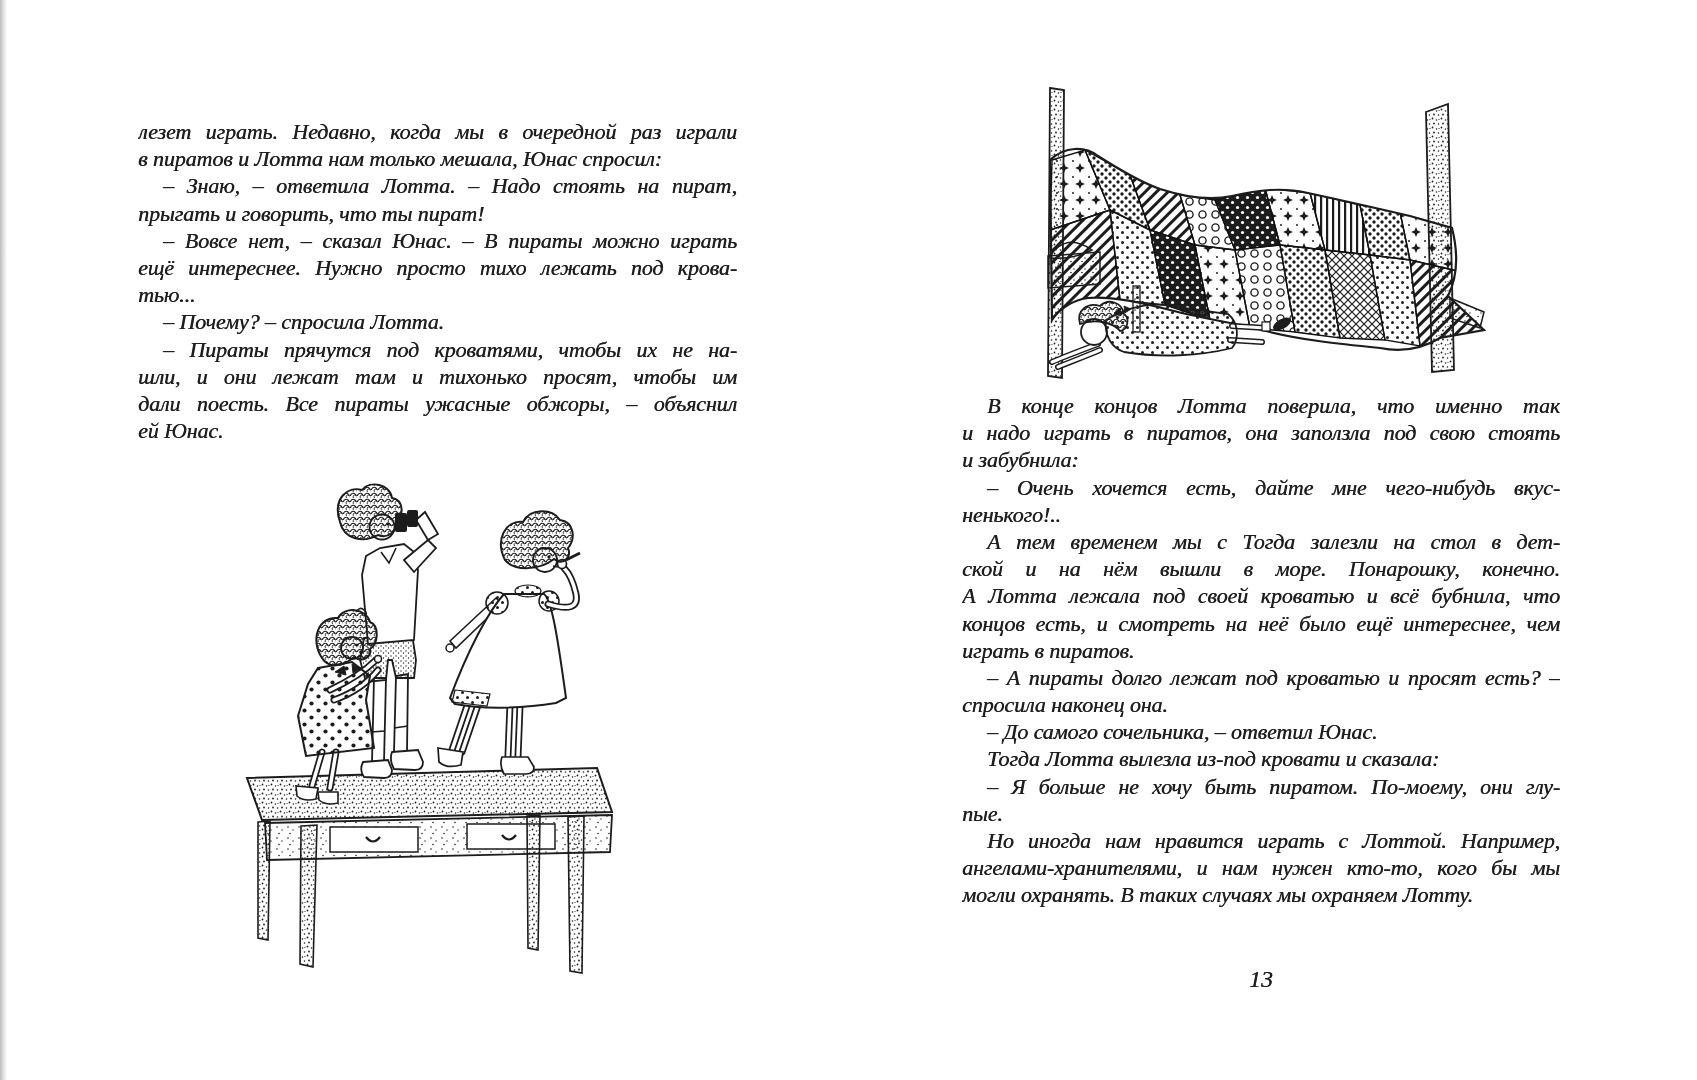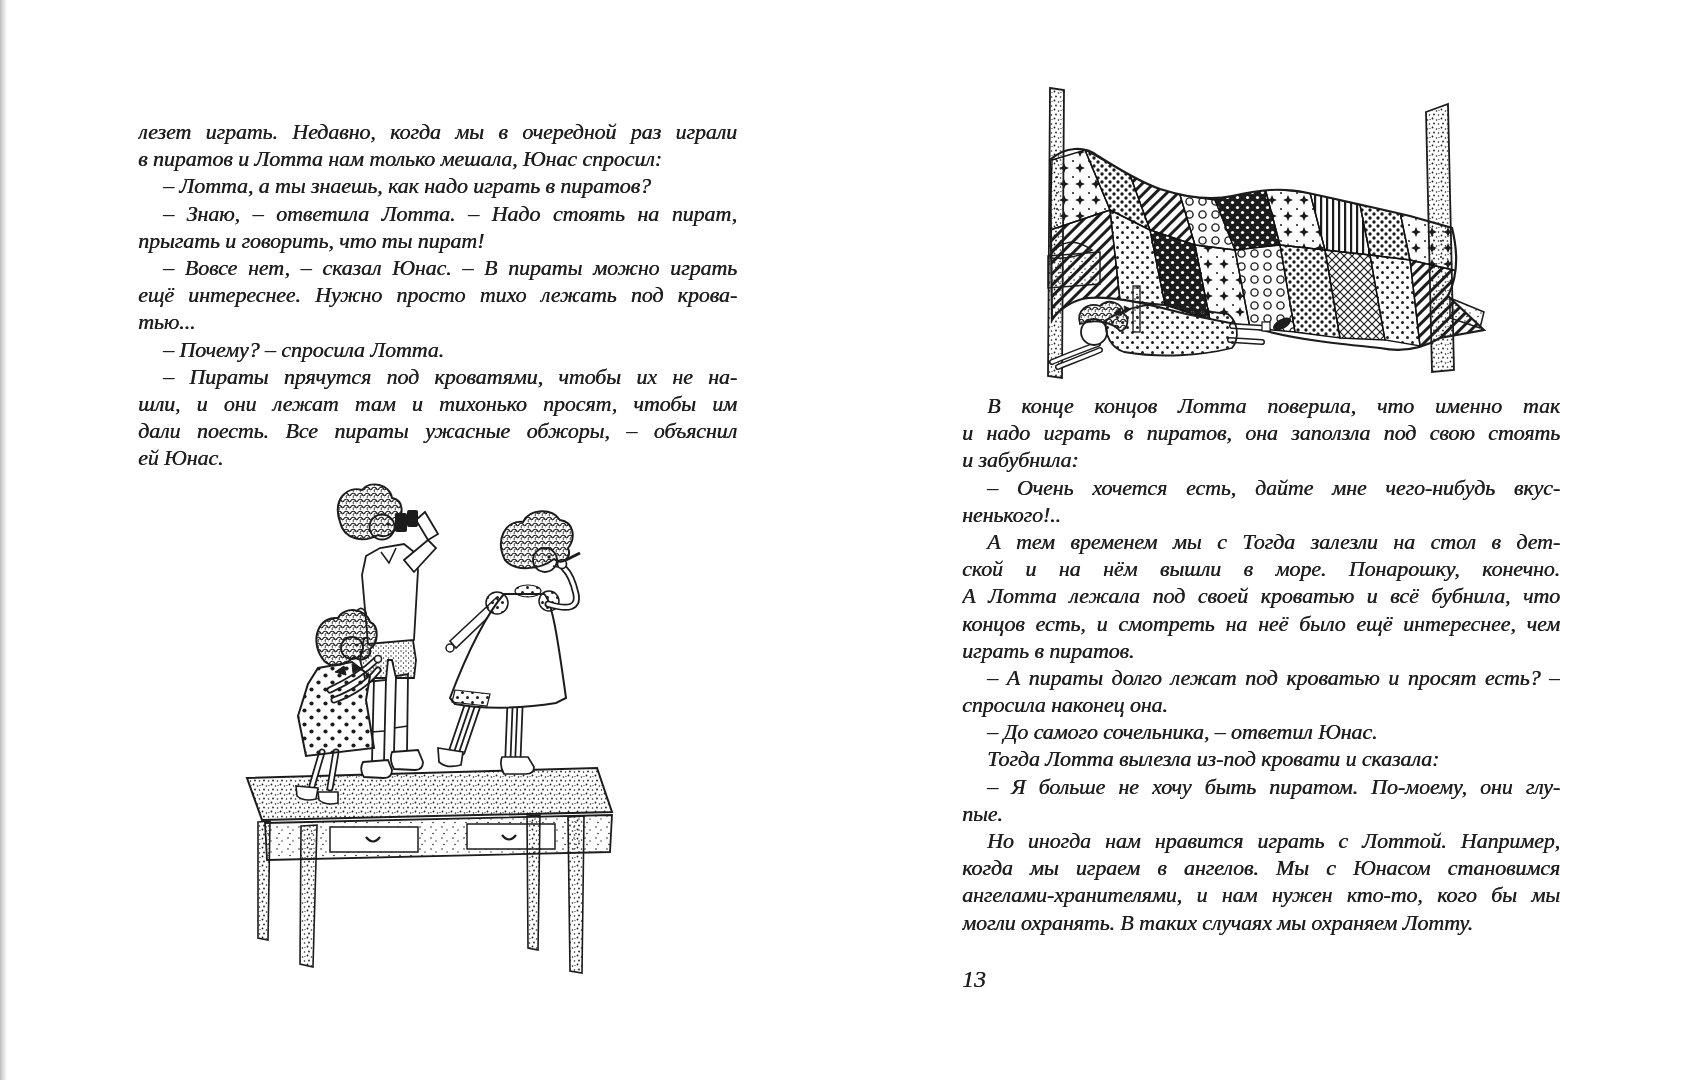--- a/index.html
+++ b/index.html
@@ -14,21 +14,21 @@
   .page{position:absolute;inset:0;font-style:italic;}
   .textblock{position:absolute;font-size:22px;letter-spacing:-0.1px;
     text-shadow:0.4px 0 0 #1f1f1f;}
   .tb-left{left:138px;top:118px;width:599px;}
   .tb-right{left:962px;top:392px;width:598px;}
   .line{height:27.2px;line-height:27.2px;white-space:nowrap;overflow:hidden;
     text-align:justify;text-align-last:justify;}
   .line.indent{padding-left:25px;}
   .line.end{text-align-last:left;}
   .page-num{position:absolute;left:962px;top:966px;width:598px;
-    font-size:24px;text-shadow:0.3px 0 0 #1f1f1f;}
+    text-align:center;font-size:24px;text-shadow:0.3px 0 0 #1f1f1f;}
   .illu{position:absolute;}
   .illu-table{left:240px;top:450px;width:400px;height:535px;}
   .illu-bed{left:1020px;top:78px;width:480px;height:312px;}
   svg{display:block;}
 </style>
 </head>
 <body>
 
 <svg width="0" height="0" style="position:absolute">
   <defs>
@@ -90,21 +90,20 @@
 
 <div class="scan-edge"></div>
 
 <div class="page">
 
   <section>
     <div class="textblock tb-left">
 
     <div class="line">лезет играть. Недавно, когда мы в очередной раз играли</div>
         <div class="line end">в пиратов и Лотта нам только мешала, Юнас спросил:</div>
-        <div class="line indent end">– Лотта, а ты знаешь, как надо играть в пиратов?</div>
         <div class="line indent">– Знаю, – ответила Лотта. – Надо стоять на пират,</div>
         <div class="line end">прыгать и говорить, что ты пират!</div>
         <div class="line indent">– Вовсе нет, – сказал Юнас. – В пираты можно играть</div>
         <div class="line">ещё интереснее. Нужно просто тихо лежать под крова-</div>
         <div class="line end">тью...</div>
         <div class="line indent end">– Почему? – спросила Лотта.</div>
         <div class="line indent">– Пираты прячутся под кроватями, чтобы их не на-</div>
         <div class="line">шли, и они лежат там и тихонько просят, чтобы им</div>
         <div class="line">дали поесть. Все пираты ужасные обжоры, – объяснил</div>
         <div class="line end">ей Юнас.</div>
@@ -249,20 +248,19 @@
         <div class="line">А Лотта лежала под своей кроватью и всё бубнила, что</div>
         <div class="line">концов есть, и смотреть на неё было ещё интереснее, чем</div>
         <div class="line end">играть в пиратов.</div>
         <div class="line indent">– А пираты долго лежат под кроватью и просят есть? –</div>
         <div class="line end">спросила наконец она.</div>
         <div class="line indent end">– До самого сочельника, – ответил Юнас.</div>
         <div class="line indent end">Тогда Лотта вылезла из-под кровати и сказала:</div>
         <div class="line indent">– Я больше не хочу быть пиратом. По-моему, они глу-</div>
         <div class="line end">пые.</div>
         <div class="line indent">Но иногда нам нравится играть с Лоттой. Например,</div>
-        <div class="line">когда мы играем в ангелов. Мы с Юнасом становимся</div>
         <div class="line">ангелами-хранителями, и нам нужен кто-то, кого бы мы</div>
         <div class="line end">могли охранять. В таких случаях мы охраняем Лотту.</div>
       </div>
 
     <div class="page-num">13</div>
   </section>
 </div>
 
 </body></html>

